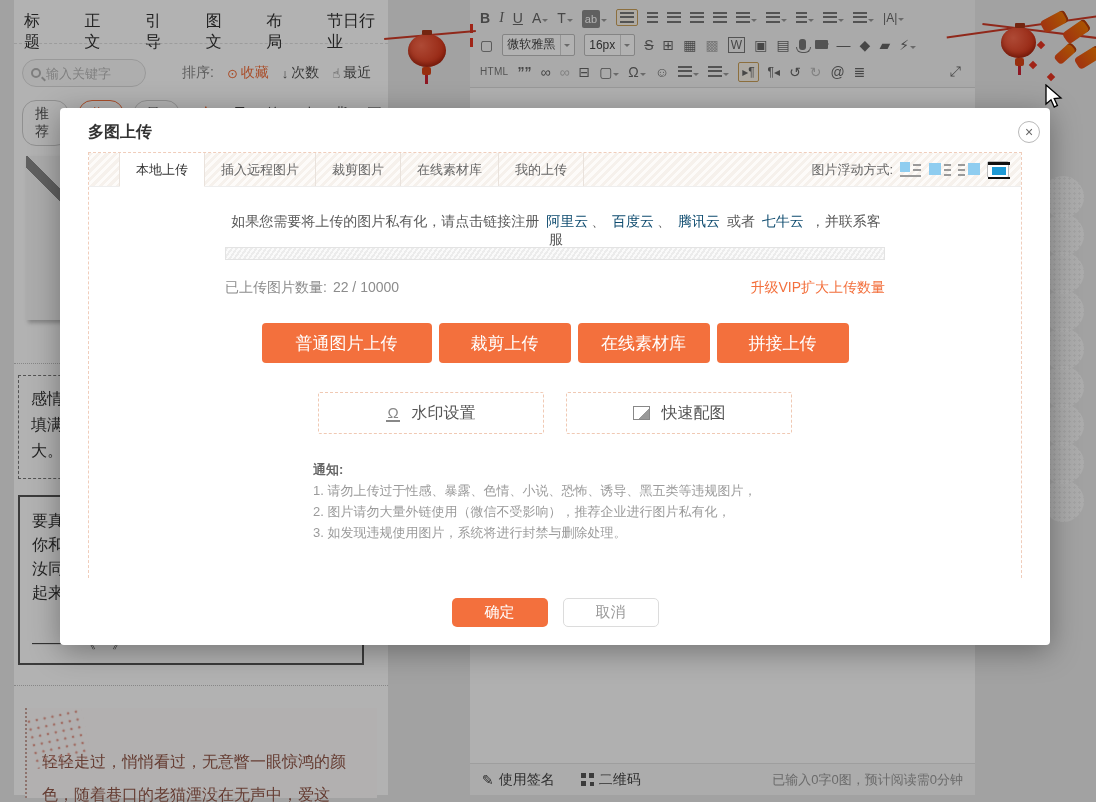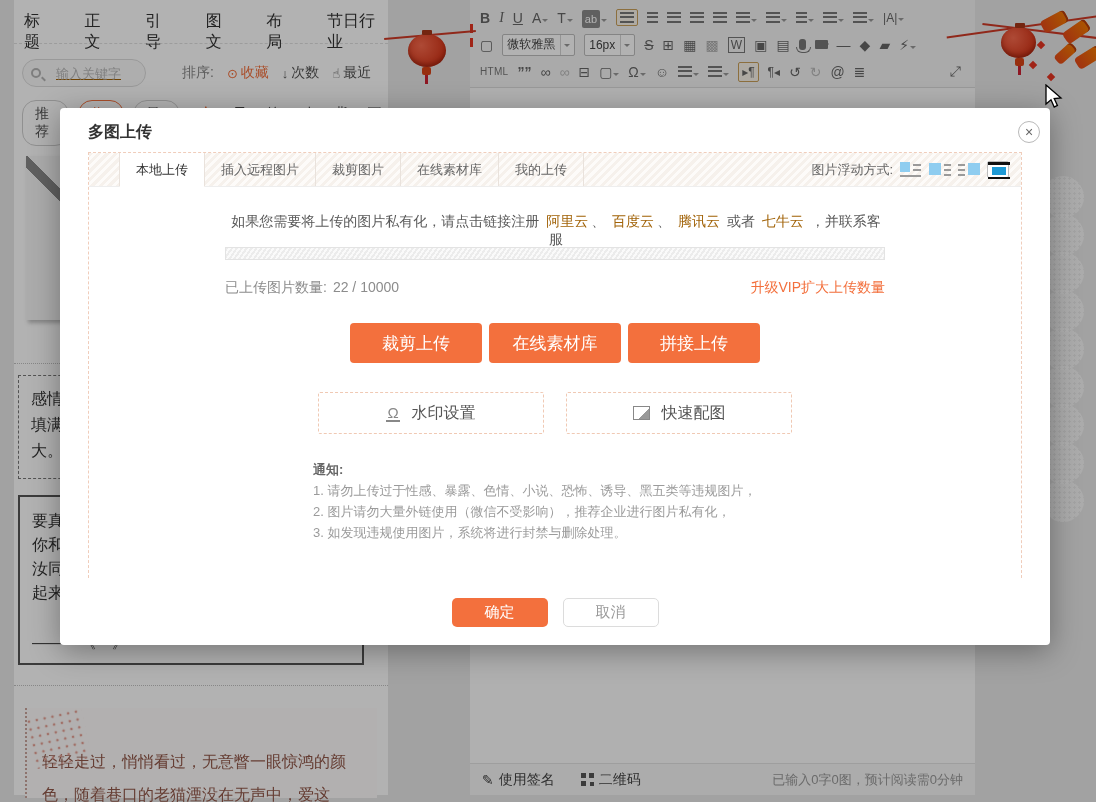--- a/index.html
+++ b/index.html
@@ -5,21 +5,21 @@
   html,body{margin:0;padding:0;}
   *{box-sizing:border-box;font-family:"Liberation Sans","DejaVu Sans",sans-serif;}
   .screen{position:relative;width:1096px;height:802px;overflow:hidden;background:#e9e9e9;}
   .left-panel{position:absolute;left:14px;top:0;width:374px;height:795px;background:#ffffff;}
   .menubar{display:flex;gap:30px;padding:11px 0 0 10px;height:44px;border-bottom:1px dashed #e0e0e0;}
   .menubar .mi{font-size:16px;color:#333;cursor:pointer;}
   .search-row{display:flex;align-items:center;padding:12px 0 0 8px;height:46px;}
   .search-box{display:flex;align-items:center;width:124px;height:28px;border:1px solid #dcdcdc;border-radius:15px;background:#fafafa;padding:0 8px;}
   .mag{width:10px;height:10px;border:2px solid #b5b5b5;border-radius:50%;position:relative;flex:0 0 auto;}
   .mag::after{content:"";position:absolute;left:8px;top:8px;width:5px;height:2px;background:#b5b5b5;transform:rotate(45deg);}
-  .search-box input{border:none;outline:none;background:transparent;width:90px;font-size:13px;color:#a16207;margin-left:13px;text-decoration:underline;}
+  .search-box input{border:none;outline:none;background:transparent;width:90px;font-size:13px;color:#a16207;margin-left:3px;}
   .search-box input::placeholder{color:#b8b8b8;}
   .sort-label{font-size:14px;color:#888;margin-left:36px;}
   .sort-item{font-size:14px;color:#555;margin-left:13px;display:flex;align-items:center;gap:3px;}
   .sort-item.on{color:#f3703d;}
   .sort-ic{font-size:13px;}
   .tag-row{display:flex;align-items:center;gap:9px;padding:10px 0 0 8px;}
   .pill{font-size:14px;color:#555;border:1px solid #cfcfcf;border-radius:14px;padding:4px 12px;background:#fff;}
   .pill.on{color:#f3703d;border-color:#f3703d;}
   .topic{font-size:14px;color:#444;margin-left:4px;}
   .topic.hot{color:#f3703d;font-weight:bold;margin-left:10px;}
@@ -96,21 +96,21 @@
   .float-set{margin-left:auto;display:flex;align-items:center;gap:7px;padding-right:12px;font-size:13px;color:#666;}
   .fi{position:relative;width:22px;height:17px;cursor:pointer;}
   .fi i{position:absolute;display:block;}
   .fi .bl{background:#8fcdf0;}
   .fi .gr{background:#9a9a9a;height:2px;}
   .fi.sel .bl{background:#1e9ad6;}
   .fi.sel .gr{background:#111;}
 
   .m-content{position:absolute;left:0;top:34px;width:932px;height:391px;background:#fff;}
   .intro{position:absolute;left:136px;top:26px;width:662px;font-size:14px;color:#595959;text-align:center;}
-  .intro a{color:#a16207;text-decoration:none;margin:0 3px;cursor:pointer;}
+  .intro a{color:#0c4a6e;text-decoration:none;margin:0 3px;cursor:pointer;}
   .stripe{position:absolute;left:136px;top:60px;width:660px;height:13px;border:1px solid #e3e3e3;
     background:repeating-linear-gradient(125deg,#ececec 0 2px,#fafafa 2px 4px);}
   .cnt-row{position:absolute;left:136px;top:92px;width:660px;display:flex;font-size:14px;color:#8c8c8c;}
   .vip{margin-left:auto;color:#f3703d;cursor:pointer;}
   .up-row{position:absolute;left:0;top:136px;width:932px;display:flex;justify-content:center;gap:7px;}
   .upbtn{height:40px;background:#f3703d;color:#fff;font-size:17px;border:none;border-radius:4px;cursor:pointer;}
   .tool-row{position:absolute;left:0;top:205px;width:932px;display:flex;justify-content:center;gap:22px;}
   .toolbtn{width:226px;height:42px;background:#fff;border:1px dashed #f0c9b4;border-radius:2px;display:flex;align-items:center;justify-content:center;gap:12px;font-size:16px;color:#555;cursor:pointer;}
   .stamp{font-size:15px;color:#888;border-bottom:2px solid #888;line-height:15px;padding:0 1px;}
   .picic{width:17px;height:14px;border:1.5px solid #888;background:linear-gradient(135deg,transparent 60%,#999 60%);}
@@ -371,20 +371,21 @@
 
         <div class="stripe"></div>
 
         <div class="cnt-row">
           <span>已上传图片数量:</span>
           <span style="margin-left:6px">22 / 10000</span>
           <span class="vip">升级VIP扩大上传数量</span>
         </div>
 
         <div class="up-row">
+          <button class="upbtn" style="width:170px">普通图片上传</button>
           <button class="upbtn" style="width:132px">裁剪上传</button>
           <button class="upbtn" style="width:132px">在线素材库</button>
           <button class="upbtn" style="width:132px">拼接上传</button>
         </div>
 
         <div class="tool-row">
           <div class="toolbtn">
             <span class="stamp">Ω</span>
             <span>水印设置</span>
           </div>

